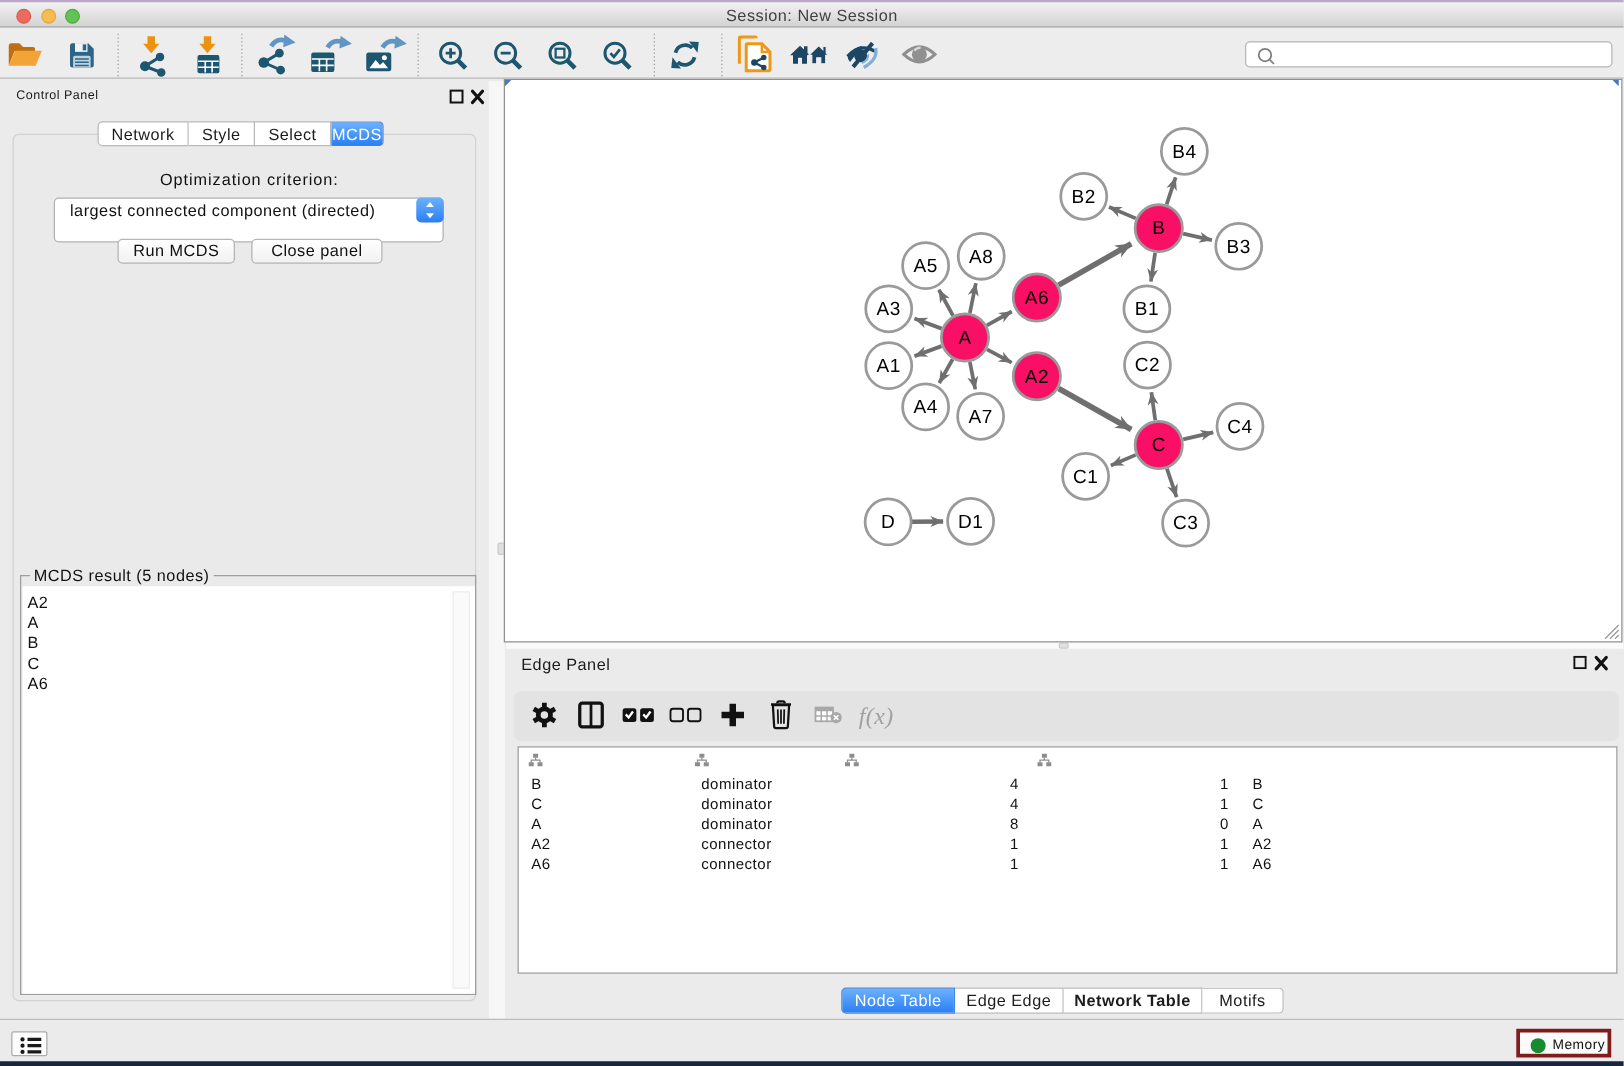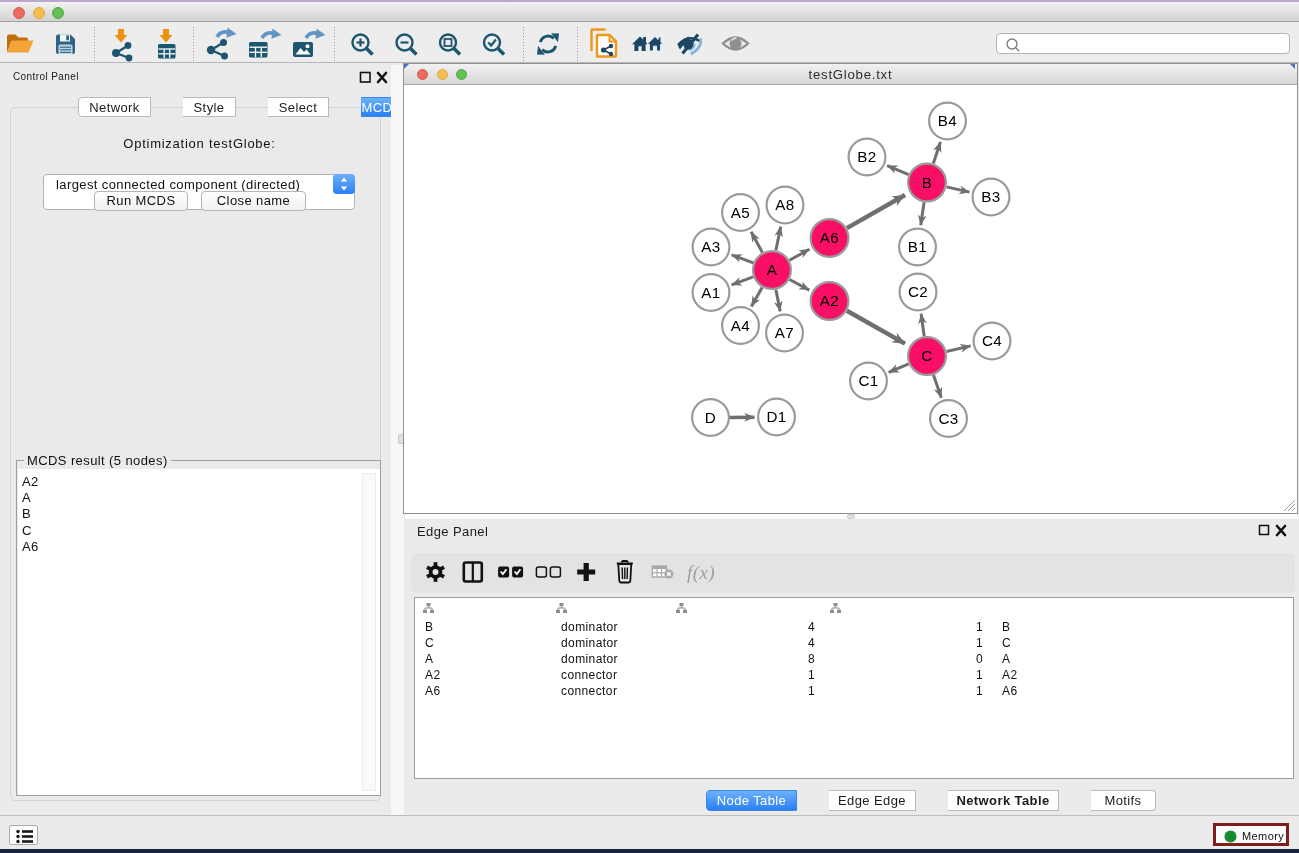--- a/index.html
+++ b/index.html
@@ -14,28 +14,28 @@
 #titlebar .title { width:100%; text-align:center; font-size:13px; color:#404040; margin-top:3px; }
 .tl { position:absolute; width:12px; height:12px; border-radius:50%; top:5px; }
 #toolbar { left:0; top:23px; width:1299px; height:40px; background:#eeedee; border-bottom:1px solid #b7b7b7; }
 #searchbox { left:996px; top:33px; width:294px; height:21px; background:#fff;
   border:1px solid #b5b5b5; border-radius:4px; }
 
 
 #cp-title { left:13px; top:71px; font-size:10px; color:#1a1a1a; }
 #cp-content { left:10px; top:107px; width:371px; height:694px; background:#ebeaeb;
   border:1px solid #d2d2d2; border-radius:5px; }
-.tabrow { display:flex; position:absolute; height:20px;gap:32px; }
+.tabrow { display:flex; position:absolute; height:20px; }
 .tab { font-size:13px; color:#1c1c1c; text-align:center; line-height:19px;
   background:#ffffff; border:1px solid #b9b9b9; border-left:none; }
 .tab.first { border-left:1px solid #b9b9b9; border-radius:4px 0 0 4px; }
 .tab.last { border-radius:0 4px 4px 0; }
 .tab.sel { background:linear-gradient(#6db1fb,#2a7ff4); color:#fff; border-color:#3c86e8; }
 #opt-label { left:4px; top:136px; width:391px; text-align:center; font-size:13px; color:#111; letter-spacing:0.75px; }
-#dropdown { left:43px; top:174px; width:312px; height:36px; background:#fff;
+#dropdown { left:43px; top:158px; width:312px; height:36px; background:#fff;
   border:1px solid #b2b2b2; border-radius:4px; font-size:13px; color:#111; }
 #dropdown .dtext { position:absolute; left:12px; top:2px; }
 #dropdown .spin { position:absolute; right:-1px; top:-1px; width:22px; height:20px;
   border-radius:4px; background:linear-gradient(#6db1fb,#2a7ff4); }
 .btn { position:absolute; height:20px; background:linear-gradient(#ffffff,#f1f1f1);
   border:1px solid #b5b5b5; border-radius:4px; font-size:13px; color:#111;
   text-align:center; line-height:18px; }
 #fieldset { left:16px; top:460px; width:365px; height:336px; border:1px solid #9e9e9e; }
 #fieldset .legend { position:absolute; left:7px; top:-8px; background:#ebeaeb;
   padding:0 3px; font-size:13px; color:#111; }
@@ -61,38 +61,39 @@
 
 #tp-title { left:417px; top:524px; font-size:13px; color:#1a1a1a; }
 #tp-toolbar { left:411px; top:553px; width:884px; height:40px; background:#e4e3e4; border-radius:6px; }
 #tablebox { left:414px; top:597px; width:880px; height:182px; background:#fff; border:1px solid #9b9b9b; }
 #thead { position:absolute; left:0; top:0; width:672px; height:21px; background:#fbfafb; border-bottom:1px solid #cecece; }
 .th { position:absolute; top:0; height:21px; border-right:1px solid #c3c3c3; font-size:12px; color:#222; }
 .th .txt { position:absolute; top:4px; width:100%; text-align:center; }
 .trow { position:absolute; font-size:12px; color:#111; height:16px; }
 .cell { position:absolute; top:0; }
 .num { text-align:right; }
-#tabs2 { left:706px; top:790px; height:21px;justify-content:space-between; }
+#tabs2 { left:673px; top:790px; height:21px;justify-content:space-between; }
 .tab2 { font-size:13px; line-height:20px; }
 
 
 #statusbar { left:0; top:815px; width:1299px; height:34px; background:#ecebec; border-top:1px solid #bdbdbd; }
 #listbtn { position:absolute; left:9px; top:9px; width:29px; height:20px; background:#fcfcfc;
   border:1px solid #ababab; border-radius:2px; }
 #membtn { position:absolute; right:10px; top:7px; width:76px; height:23px; background:#fbfbfb;
   border:3px solid #7f1d1d; font-size:11px; color:#111; }
 #botstrip { left:0; top:849px; width:1299px; height:4px; background:#17253e; }
 </style>
 </head>
 <body>
 <div class="abs" id="topstrip"></div>
 <div class="abs" id="titlebar">
   <div class="tl" style="left:13px;background:#ee6a5f;border:1px solid #d85b52;"></div>
   <div class="tl" style="left:33px;background:#f5bd4f;border:1px solid #e0a73e;"></div>
   <div class="tl" style="left:52px;background:#61c354;border:1px solid #52a843;"></div>
+  <div class="title">Session: New Session</div>
 </div>
 <div class="abs" id="toolbar">
   <svg width="780" height="42" style="position:absolute;left:0;top:0;">
 
     <g stroke="#9a9a9a" stroke-width="1" stroke-dasharray="1,2">
       <line x1="94.5" y1="4" x2="94.5" y2="38"></line>
         <line x1="193.5" y1="4" x2="193.5" y2="38"></line>
       <line x1="334.5" y1="4" x2="334.5" y2="38"></line>
         <line x1="523.5" y1="4" x2="523.5" y2="38"></line>
       <line x1="577.5" y1="4" x2="577.5" y2="38"></line>
@@ -257,53 +258,47 @@
   <rect x="1.5" y="1.5" width="9.5" height="9.5" fill="none" stroke="#111" stroke-width="1.6"></rect>
   <path d="M19 2 L27 11 M27 2 L19 11" stroke="#111" stroke-width="2.6" stroke-linecap="round"></path>
 </svg>
 <div class="abs" id="cp-content"></div>
 <div class="abs tabrow" style="left:78px;top:97px;">
   <div class="tab first" style="width:73px;">Network</div>
   <div class="tab" style="width:53px;">Style</div>
   <div class="tab" style="width:61px;">Select</div>
   <div class="tab sel last" style="width:42px;">MCDS</div>
 </div>
-<div class="abs" id="opt-label">Optimization testGlobe:</div>
+<div class="abs" id="opt-label">Optimization criterion:</div>
 <div class="abs" id="dropdown">
   <div class="dtext">largest connected component (directed)</div>
   <div class="spin"><svg width="22" height="20">
         <path d="M11 3.5 L14.2 7.5 L7.8 7.5 Z" fill="#fff"></path>
         <path d="M11 16.5 L14.2 12.5 L7.8 12.5 Z" fill="#fff"></path>
       </svg></div>
 </div>
 <div class="abs btn" style="left:94px;top:191px;width:94px;">Run MCDS</div>
-<div class="abs btn" style="left:201px;top:191px;width:105px;">Close name</div>
+<div class="abs btn" style="left:201px;top:191px;width:105px;">Close panel</div>
 <div class="abs" id="fieldset">
   <div class="legend">MCDS result (5 nodes)</div>
   <div id="listbox">
     <div class="item">A2</div>
     <div class="item">A</div>
     <div class="item">B</div>
     <div class="item">C</div>
     <div class="item">A6</div>
     <div id="lb-scroll"></div>
   </div>
 </div>
 <div class="abs" id="cp-divider"></div>
 <div class="abs" style="left:398px;top:434px;width:6px;height:10px;background:#e0e0e0;border:1px solid #c8c8c8;border-radius:2px;"></div>
 <div class="abs" style="left:405px;top:514px;width:894px;height:5px;background:#fafafa;"></div>
 <div class="abs" style="left:847px;top:514px;width:8px;height:5px;background:#e0e0e0;border:1px solid #cccccc;border-radius:2px;"></div>
 
 <div class="abs" id="netwin">
-  <div id="nw-titlebar">
-    <div class="tl" style="left:13px;top:5px;width:11px;height:11px;background:#ee6a5f;border:1px solid #d85b52;"></div>
-    <div class="tl" style="left:33px;top:5px;width:11px;height:11px;background:#f5bd4f;border:1px solid #e0a73e;"></div>
-    <div class="tl" style="left:52px;top:5px;width:11px;height:11px;background:#61c354;border:1px solid #52a843;"></div>
-    <div class="title">testGlobe.txt</div>
-  </div>
   <svg class="bluecorner" style="left:0;top:0;" width="5" height="5">
       <path d="M0,0 L5,0 L0,5 Z" fill="#4a74c9"></path>
     </svg>
   <svg class="bluecorner" style="right:0;top:0;" width="5" height="5">
       <path d="M0,0 L5,0 L5,5 Z" fill="#4a74c9"></path>
     </svg>
   <svg style="position:absolute;right:1px;bottom:1px;" width="13" height="13">
     <path d="M12 1 L1 12 M12 5 L5 12 M12 9 L9 12" stroke="#9a9a9a" stroke-width="1"></path>
   </svg>
 </div>

